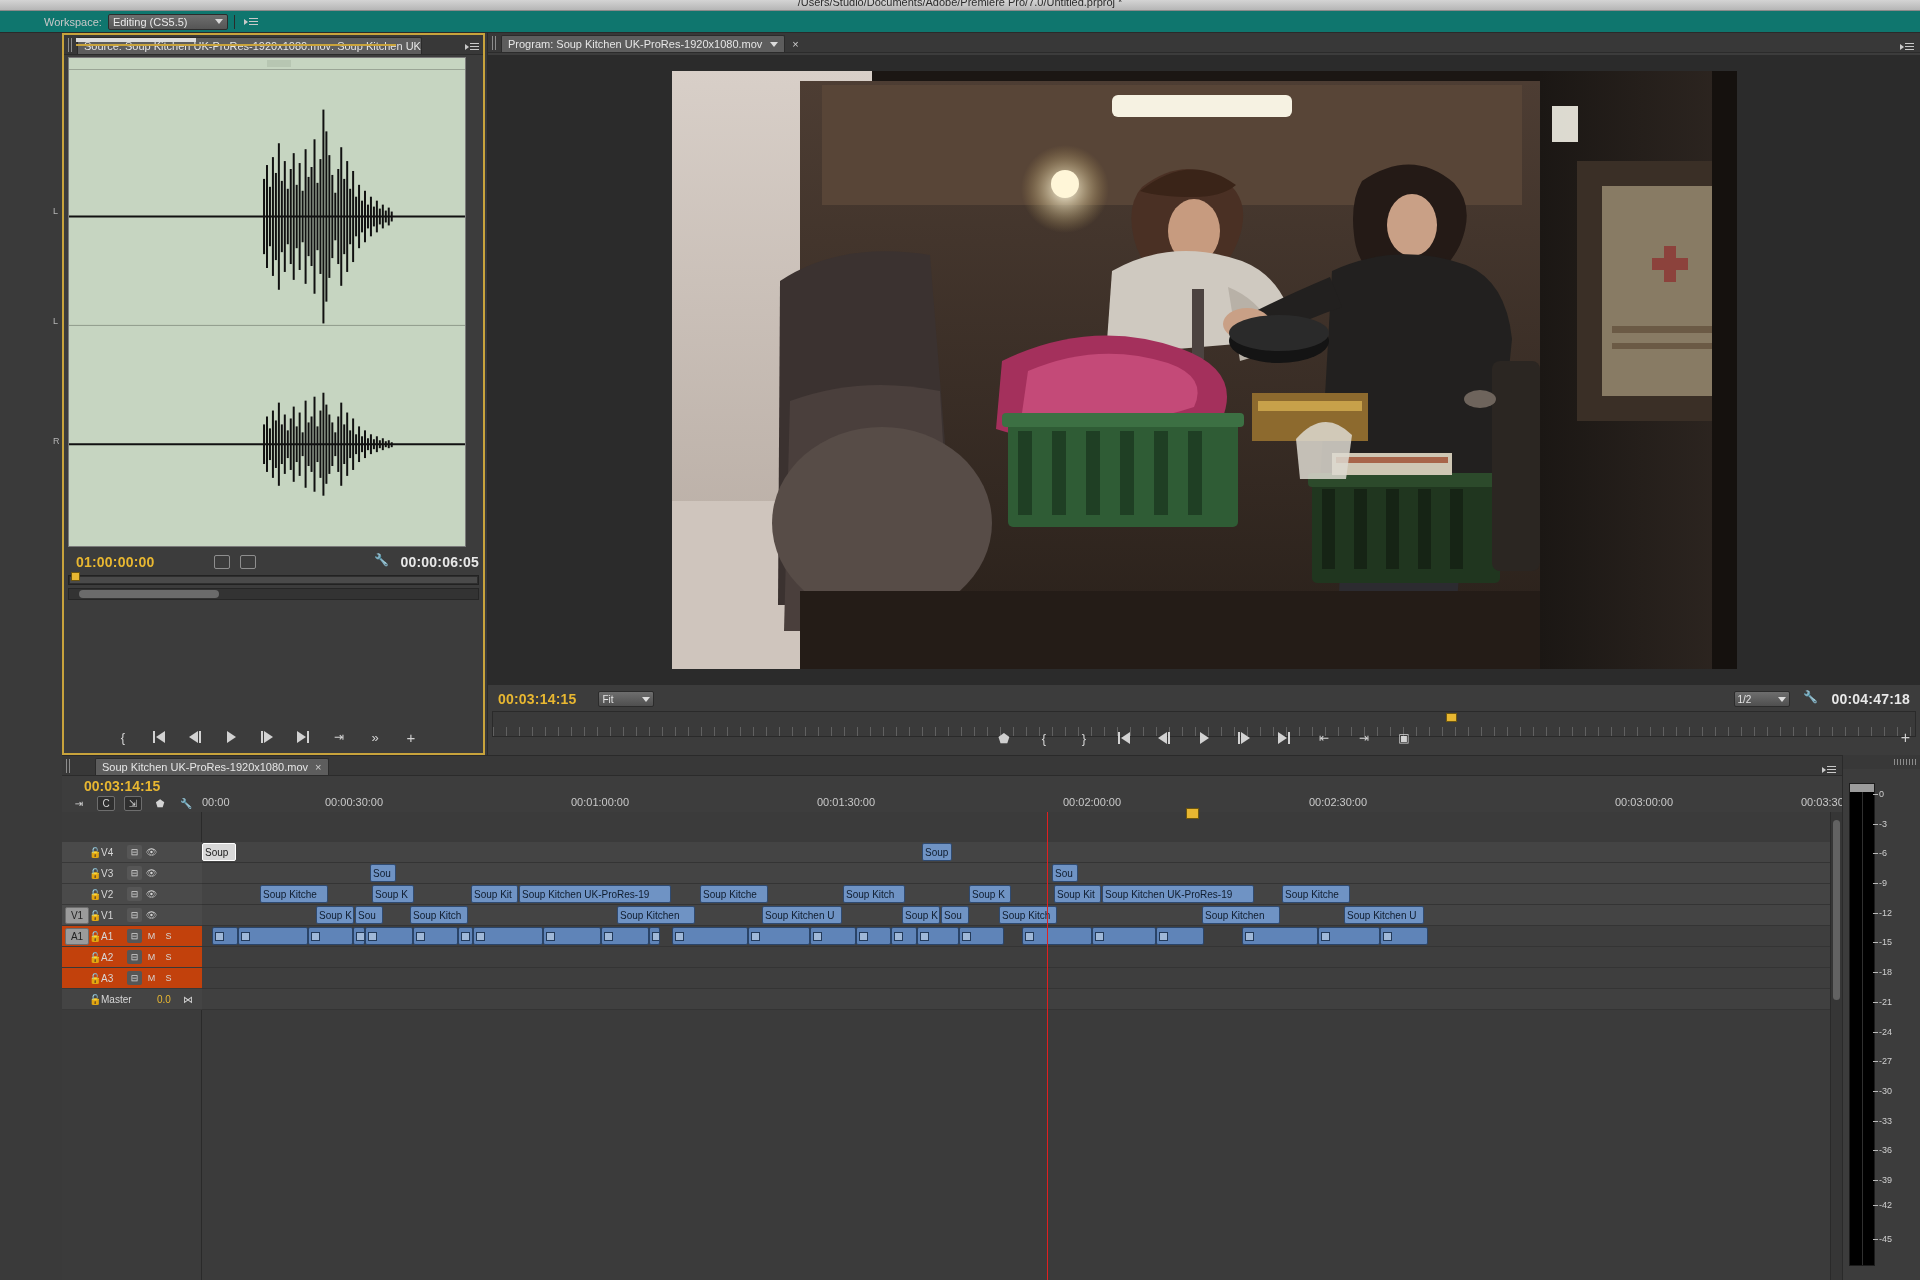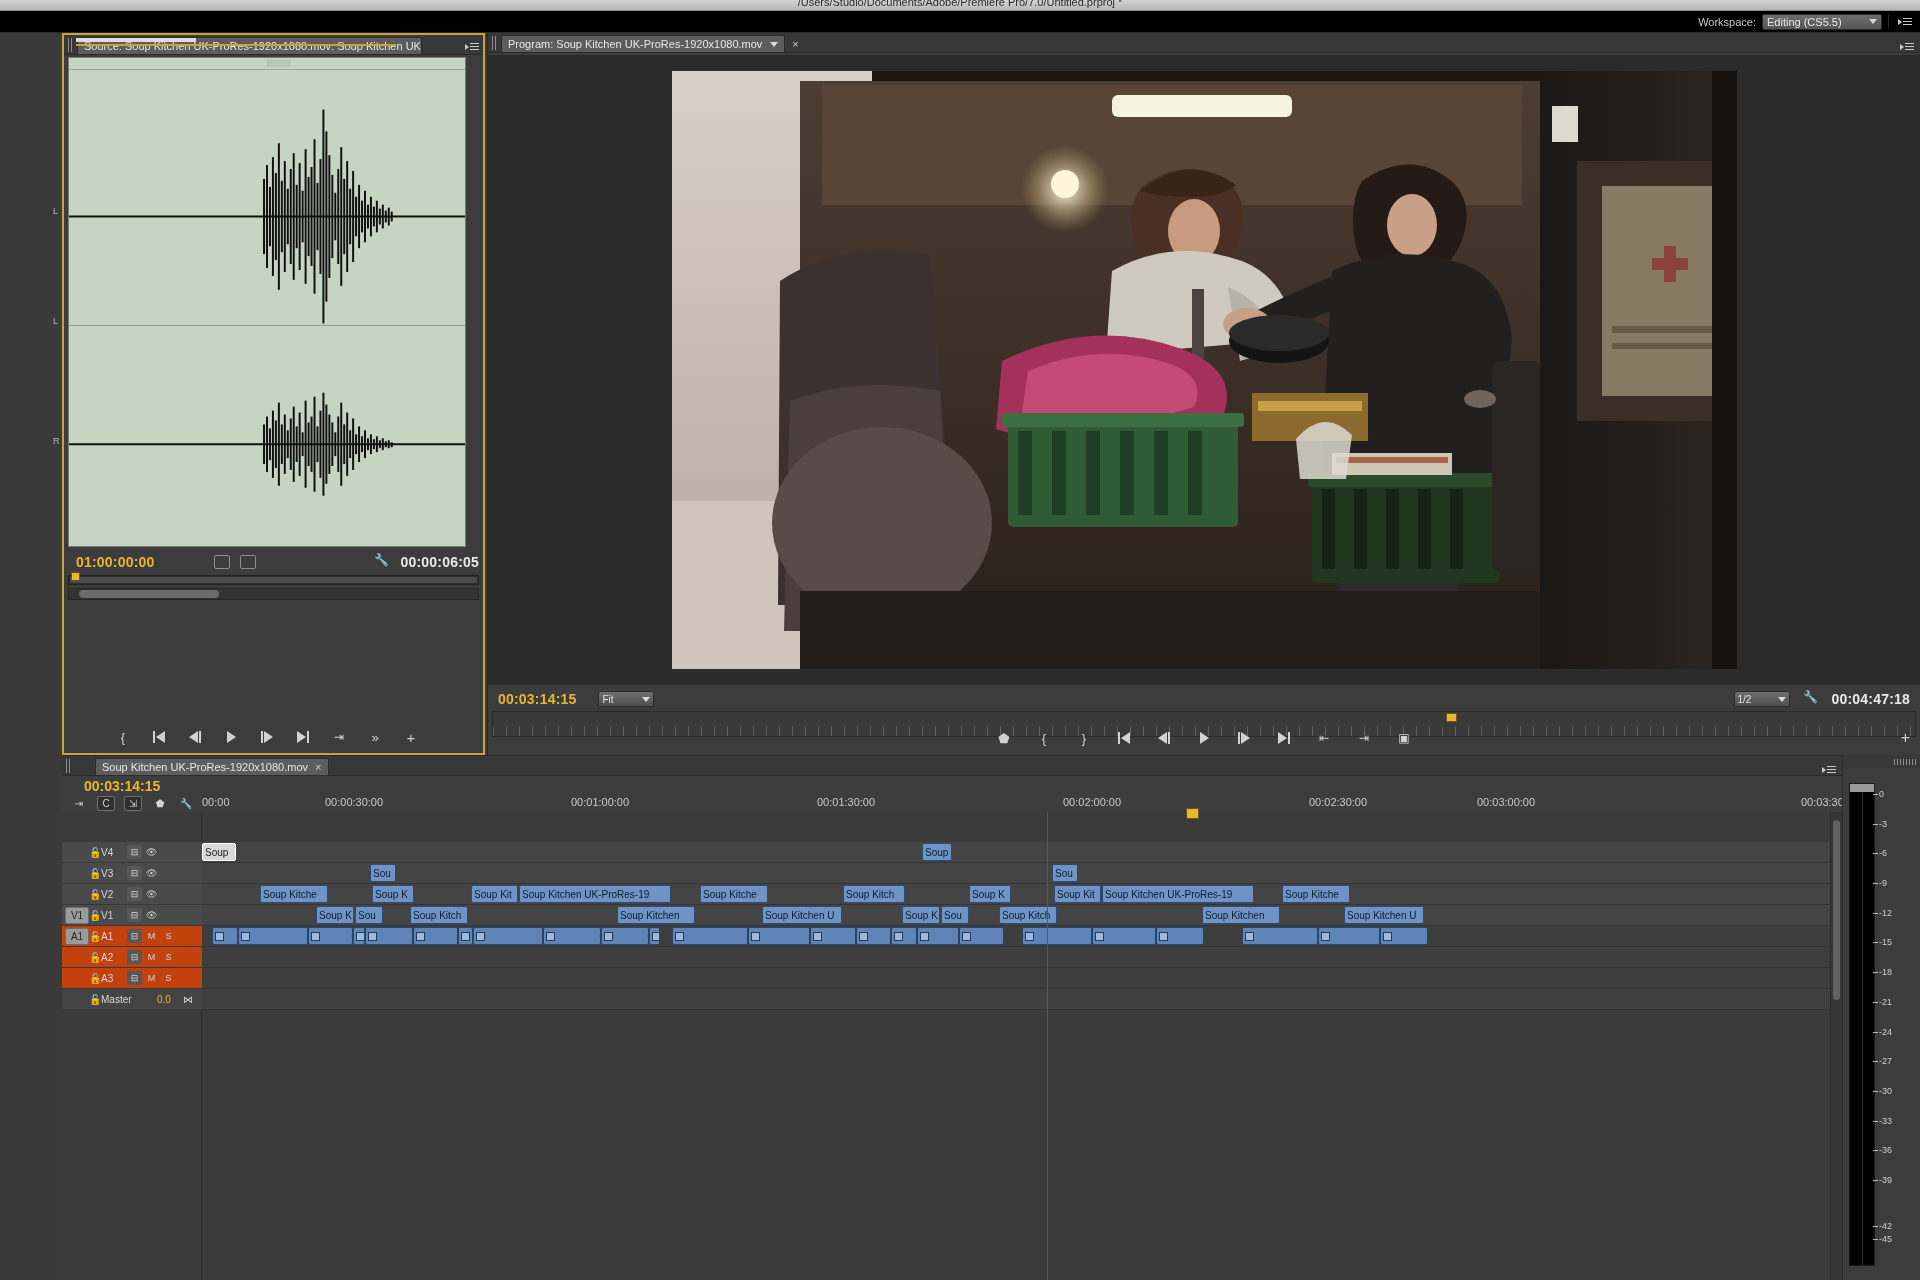--- a/index.html
+++ b/index.html
@@ -20,22 +20,22 @@
     overflow: hidden;
   }
   .titlebar-text {
     font-size: 11px; color: #2c2c2c; white-space: nowrap;
     line-height: 11px; position: relative; top: -3px;
   }
 
   
   .wsbar {
     position: absolute; left: 0; top: 11px; width: 1920px; height: 22px;
-    background: #000000; border-bottom: 1px solid #2a2a2a;
-    display: flex; align-items: center; justify-content: flex-end;
+    background: #0f766e; border-bottom: 1px solid #2a2a2a;
+    display: flex; align-items: center; 
     padding-right: 8px;
     padding-left: 44px;
   }
   .wsbar .label { font-size: 11px; color: #c8c8c8; margin-right: 6px; }
   .ws-select {
     display: flex; align-items: center; height: 16px;
     background: linear-gradient(#6e6e6e, #555);
     border: 1px solid #2c2c2c; border-radius: 2px;
     font-size: 11px; color: #e8e8e8; padding: 0 4px; min-width: 120px;
     justify-content: space-between;
@@ -800,21 +800,21 @@
           <div class="seg" style="left:570px;width:420px;"></div>
           <div class="seg" style="left:1050px;width:580px;"></div>
         </div>
         <div class="ruler-playhead" style="left:984px;"></div>
       <span class="ruler-label" style="left: 0px;">00:00</span>
           <span class="ruler-label" style="left: 123px;">00:00:30:00</span>
           <span class="ruler-label" style="left: 369px;">00:01:00:00</span>
           <span class="ruler-label" style="left: 615px;">00:01:30:00</span>
           <span class="ruler-label" style="left: 861px;">00:02:00:00</span>
           <span class="ruler-label" style="left: 1107px;">00:02:30:00</span>
-          <span class="ruler-label" style="left: 1275px;">00:03:00:00</span>
+          <span class="ruler-label" style="left: 1413px;">00:03:00:00</span>
           <span class="ruler-label" style="left: 1599px;">00:03:30:00</span>
         </div>
     </div>
 
     <div class="tl-body">
       <div class="track-head-col">
           <div class="th" style="top: 30px;">
             <div class="src-ind"></div>
             <div class="lock-ic">🔓</div>
             <div class="tname" style="width: 26px;">V4</div>
@@ -960,18 +960,18 @@
         <span class="mk" style="top: 124.75px;">-12</span>
         <span class="mk" style="top: 154.438px;">-15</span>
         <span class="mk" style="top: 184.125px;">-18</span>
         <span class="mk" style="top: 213.812px;">-21</span>
         <span class="mk" style="top: 243.5px;">-24</span>
         <span class="mk" style="top: 273.188px;">-27</span>
         <span class="mk" style="top: 302.875px;">-30</span>
         <span class="mk" style="top: 332.562px;">-33</span>
         <span class="mk" style="top: 362.25px;">-36</span>
         <span class="mk" style="top: 391.938px;">-39</span>
-        <span class="mk" style="top: 438px; text-align: right;">-42</span>
+        <span class="mk" style="top: 417px; text-align: right;">-42</span>
         <span class="mk" style="top: 451.312px;">-45</span>
       </div>
   </div>
 
 </div>
 
 </body></html>

